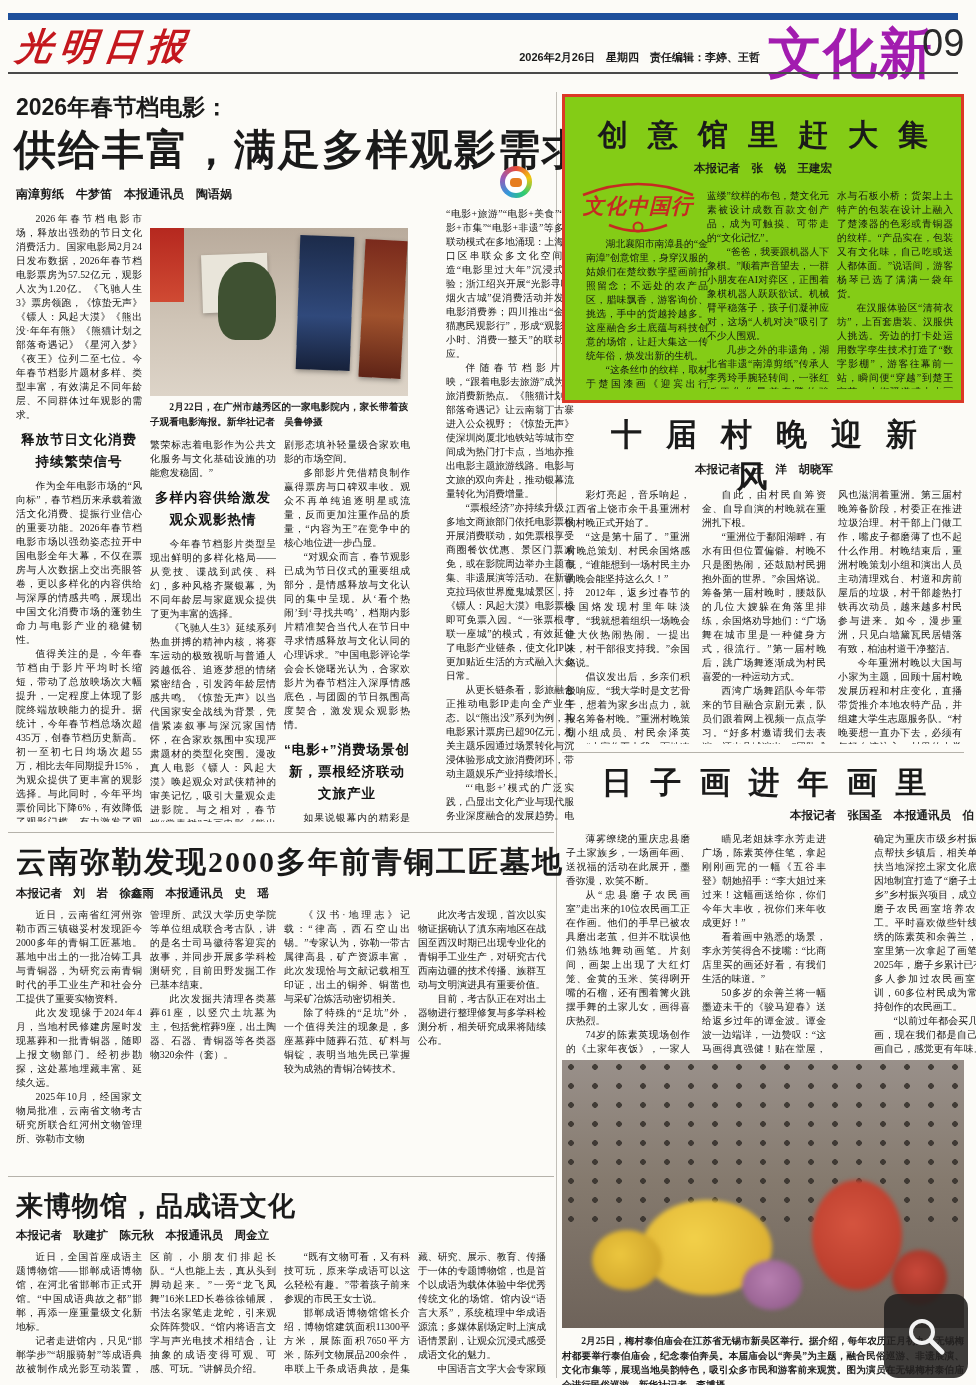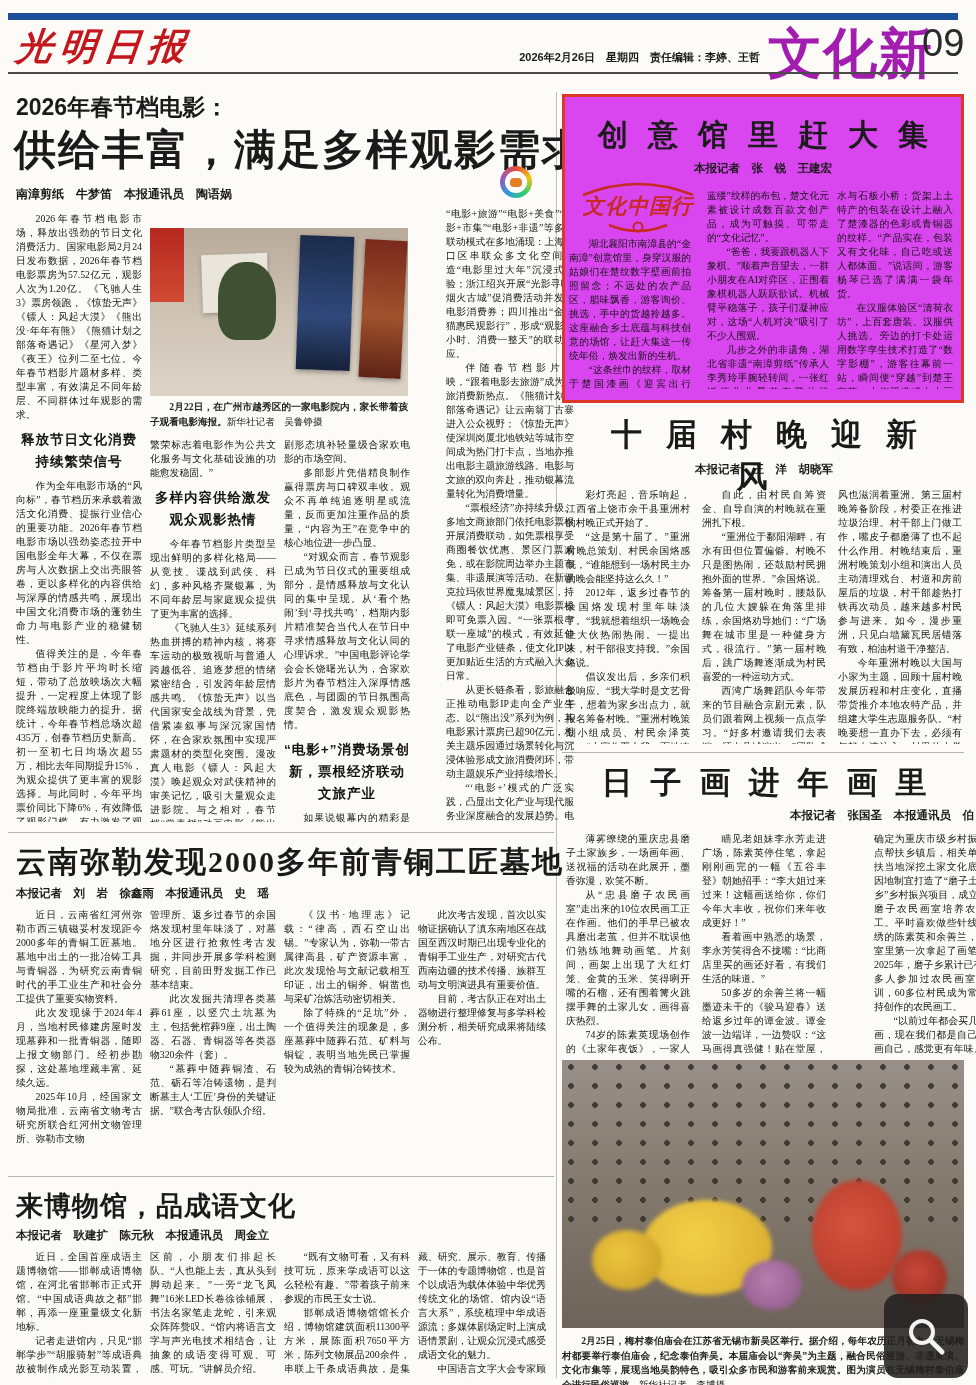--- a/index.html
+++ b/index.html
@@ -22,31 +22,31 @@
   .kicker{font-size:23px;font-weight:bold;font-family:"Liberation Sans",sans-serif;}
   .bigtitle{font-size:42px;font-weight:900;font-family:"Liberation Sans",sans-serif;letter-spacing:2px;}
   .serif-title{font-weight:900;font-family:"Liberation Serif",serif;}
   .byline{font-size:11.5px;font-weight:bold;}
   .col{position:absolute;text-align:justify;overflow:hidden;font-size:9.8px;line-height:14px;color:#141414;}
   .col p{margin:0;text-indent:2em;}
   .col p.cont{text-indent:0;}
   .col div.h{font-weight:bold;text-align:center;text-indent:0;margin:7px 0 6px;font-size:13.5px;
              line-height:22px;letter-spacing:1px;font-family:"Liberation Sans",sans-serif;}
   .caption{font-size:9.6px;line-height:14.6px;font-weight:bold;text-align:justify;color:#222;}
-  .caption .credit{font-weight:normal;}
+  .caption .credit{font-weight:bold;}
   .caption p{margin:0;text-indent:2em;}
   
   .photo{overflow:hidden;}
   .photo-film{background:linear-gradient(180deg,#b9ab9c 0%,#cfc4b6 55%,#ddd4c8 100%);}
   .photo-fair{background:linear-gradient(180deg,#99908a 0%,#857a6e 45%,#6e635a 100%);}
   .photo-fair .heads{position:absolute;left:0;top:0;width:100%;height:62%;opacity:.85;
      background:radial-gradient(5px 5px at 9px 7px,#332e29 55%,rgba(0,0,0,0) 60%);background-size:24px 19px;}
   .blob{position:absolute;border-radius:50%;filter:blur(2px);}
   
-  .redbox{left:562px;top:94px;width:396px;height:303px;border:3px solid #dc3826;background:#d946ef;}
+  .redbox{left:562px;top:94px;width:396px;height:303px;border:3px solid #dc3826;background:#84cc16;}
   
   .mag{left:884px;top:1294px;width:84px;height:84px;background:rgba(35,33,32,.88);border-radius:14px;
        display:flex;align-items:center;justify-content:center;}
 </style>
 </head>
 <body>
 
 <div id="page">
 
   <div class="abs topbar"></div>
@@ -110,23 +110,22 @@
   <div class="abs hrule" style="left:8px;top:832px;width:546px;"></div>
 
   <div class="abs serif-title" style="left:16px;top:842px;font-size:30px;letter-spacing:2px;">云南弥勒发现2000多年前青铜工匠墓地</div>
   <div class="abs byline" style="left:16px;top:886px;">本报记者　刘　岩　徐鑫雨　本报通讯员　史　瑶</div>
   <div class="col" style="left:16px;top:908px;width:126px;height:258px;">
       <p>近日，云南省红河州弥勒市西三镇磁妥村发现距今2000多年的青铜工匠墓地。墓地中出土的一批冶铸工具与青铜器，为研究云南青铜时代的手工业生产和社会分工提供了重要实物资料。</p>
       <p>此次发现缘于2024年4月，当地村民修建房屋时发现墓葬和一批青铜器，随即上报文物部门。经初步勘探，这处墓地埋藏丰富、延续久远。</p>
       <p>2025年10月，经国家文物局批准，云南省文物考古研究所联合红河州文物管理所、弥勒市文物</p>
     </div>
   <div class="col" style="left:150px;top:908px;width:126px;height:258px;">
-      <p class="cont">管理所、返乡过春节的余国烙发现村里年味淡了，对墓地分区进行抢救性考古发掘，并同步开展多学科检测研究，目前田野发掘工作已基本结束。</p>
+      <p class="cont">管理所、武汉大学历史学院等单位组成联合考古队，讲的是名士司马徽待客迎宾的故事，并同步开展多学科检测研究，目前田野发掘工作已基本结束。</p>
       <p>此次发掘共清理各类墓葬61座，以竖穴土坑墓为主，包括瓮棺葬9座，出土陶器、石器、青铜器等各类器物320余件（套）。</p>
-      <p>“墓葬中随葬铜渣、石范、砺石等冶铸遗物，是判断墓主人‘工匠’身份的关键证据。”联合考古队领队介绍。</p>
     </div>
   <div class="col" style="left:284px;top:908px;width:126px;height:258px;">
       <p>《汉书·地理志》记载：“律高，西石空山出锡。”专家认为，弥勒一带古属律高县，矿产资源丰富，此次发现恰与文献记载相互印证，出土的铜斧、铜凿也与采矿冶炼活动密切相关。</p>
       <p>除了特殊的“足坑”外，一个值得关注的现象是，多座墓葬中随葬石范、矿料与铜锭，表明当地先民已掌握较为成熟的青铜冶铸技术。</p>
     </div>
   <div class="col" style="left:418px;top:908px;width:128px;height:258px;">
       <p>此次考古发现，首次以实物证据确认了滇东南地区在战国至西汉时期已出现专业化的青铜手工业生产，对研究古代西南边疆的技术传播、族群互动与文明演进具有重要价值。</p>
       <p>目前，考古队正在对出土器物进行整理修复与多学科检测分析，相关研究成果将陆续公布。</p>
     </div>
 
@@ -152,21 +151,21 @@
 
   <div class="abs redbox">
     <div class="abs serif-title" style="left:0;top:18px;width:100%;text-align:center;font-size:30px;letter-spacing:20px;text-indent:20px;">创意馆里赶大集</div>
     <div class="abs byline" style="left:0;top:64px;width:100%;text-align:center;">本报记者　张　锐　王建宏</div>
     <svg class="abs" style="left:10px;top:82px;" width="126" height="56" viewBox="0 0 126 56">
       <path d="M8,16 Q63,-6 118,16" stroke="#c62a22" stroke-width="2.5" fill="none"></path>
       <text x="63" y="34" text-anchor="middle" font-size="21" font-weight="bold" font-style="italic" fill="#c62a22" letter-spacing="1">文化中国行</text>
       <path d="M34,46 Q63,58 92,46" stroke="#c62a22" stroke-width="2.5" fill="none"></path>
       <circle cx="63" cy="48" r="4.5" fill="none" stroke="#c62a22" stroke-width="2"></circle>
     </svg>
-    <div class="col" style="left:4px;top:140px;width:122px;height:152px;">
+    <div class="col" style="left:21px;top:140px;width:122px;height:152px;">
         <p>湖北襄阳市南漳县的“金南漳”创意馆里，身穿汉服的姑娘们在楚纹数字壁画前拍照留念；不远处的农产品区，腊味飘香，游客询价、挑选，手中的货越拎越多。这座融合乡土底蕴与科技创意的场馆，让赶大集这一传统年俗，焕发出新的生机。</p>
         <p>“这条丝巾的纹样，取材于楚国漆画《迎宾出行图》，讲的是名士司马徽待客迎宾的故事。”创意馆负责人高波介绍。展台上，从“卞和献玉”主题的茶具到“筚路</p>
       </div>
     <div class="col" style="left:142px;top:92px;width:122px;height:200px;">
         <p class="cont">蓝缕”纹样的布包，楚文化元素被设计成数百款文创产品，成为可触摸、可带走的“文化记忆”。</p>
         <p>“爸爸，我要跟机器人下象棋。”顺着声音望去，一群小朋友在AI对弈区，正围着象棋机器人跃跃欲试。机械臂平稳落子，孩子们凝神应对，这场“人机对决”吸引了不少人围观。</p>
         <p>几步之外的非遗角，湖北省非遗“南漳剪纸”传承人李秀玲手腕轻转间，一张红纸便化作昂首奔腾的骏马。“这匹马剪得真帅。”刘昊天小朋友赞叹道。李秀玲解释：“在咱南漳剪纸上添上楚纹，图个‘龙马精神、楚韵绵长’的好彩头。”</p>
       </div>
     <div class="col" style="left:272px;top:92px;width:116px;height:200px;">
         <p class="cont">水与石板小桥；货架上土特产的包装在设计上融入了楚漆器的色彩或青铜器的纹样。“产品实在，包装又有文化味，自己吃或送人都体面。”说话间，游客杨琴已选了满满一袋年货。</p>

